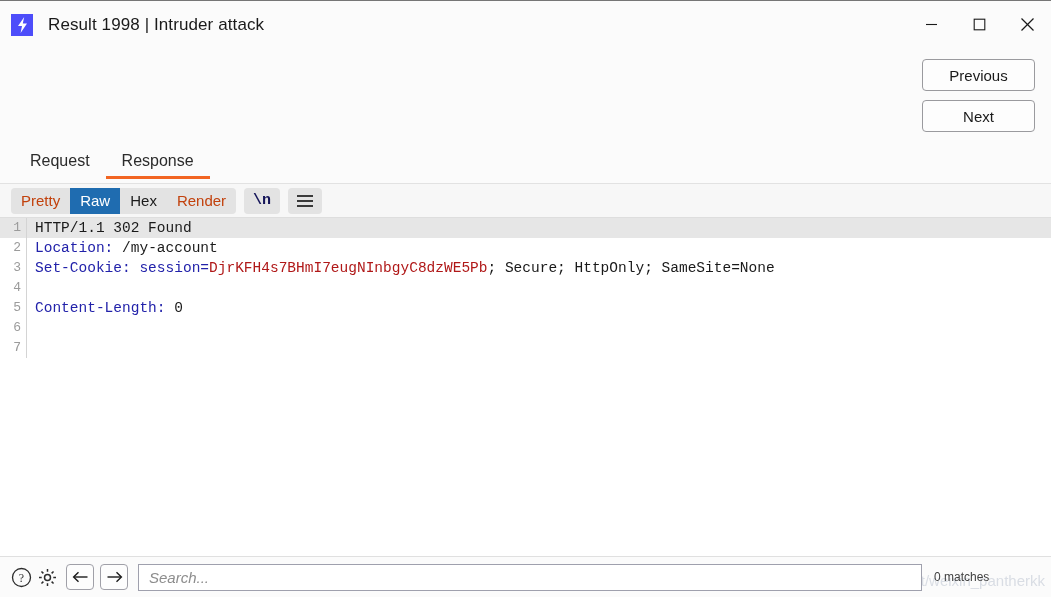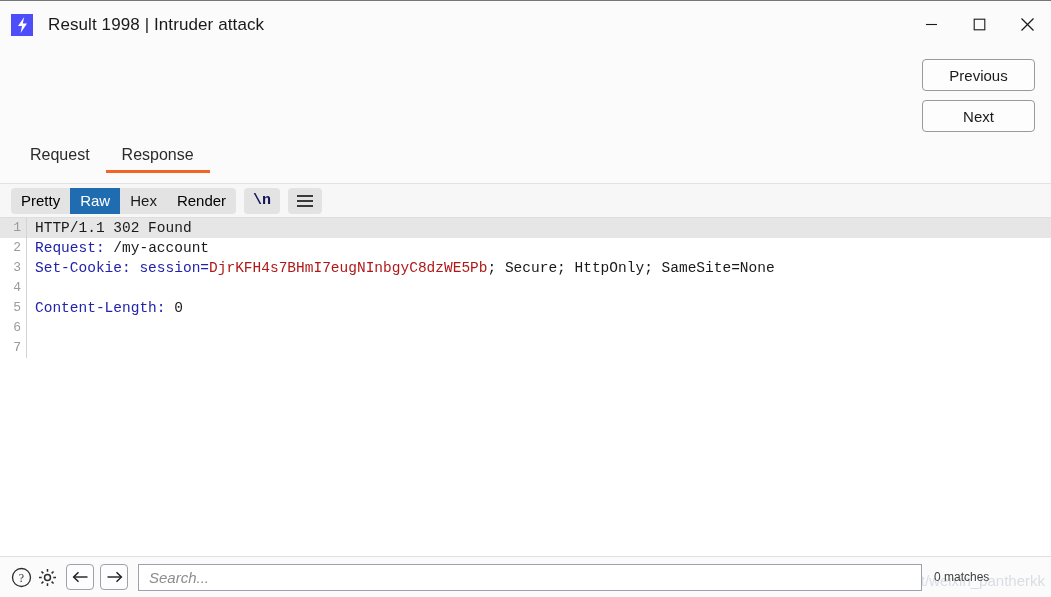--- a/index.html
+++ b/index.html
@@ -96,21 +96,21 @@
     display: flex; align-items: center; justify-content: center;
     cursor: pointer;
   }
 
   
   .tabsrow {
     flex: 0 0 38px;
     height: 38px;
     background: #fbfbfb;
     display: flex;
-    align-items: flex-start;
+    align-items: center;
     border-bottom: 1px solid #e2e2e2;
     padding-left: 14px;
   }
   .tab {
     font-size: 16px;
     color: #2b2b2b;
     padding: 0 16px 8px 16px;
     position: relative;
     cursor: pointer;
     white-space: nowrap;
@@ -144,21 +144,21 @@
   }
   .segbtn {
     font-size: 15px;
     padding: 0 10px;
     display: flex; align-items: center;
     color: #1b1b1b;
     cursor: pointer;
     background: transparent;
     white-space: nowrap;
   }
-  .segbtn.disabled { color: #000000; cursor: default; }
+  .segbtn.disabled { color: #c2410c; cursor: default; }
   .segbtn.sel { background: #1f6cb0; color: #ffffff; }
 
   .tbtn {
     height: 26px;
     min-width: 34px;
     background: #e3e3e3;
     border-radius: 4px;
     display: flex; align-items: center; justify-content: center;
     cursor: pointer;
     padding: 0 9px;
@@ -354,21 +354,21 @@
   </div>
 
   <div class="editor">
     <div class="lines" id="code-lines">
         <div class="line hl">
           <div class="gutter">1</div>
           <div class="code"><span class="hv">HTTP/1.1 302 Found</span></div>
         </div>
         <div class="line">
           <div class="gutter">2</div>
-          <div class="code"><span class="hk">Request:</span><span class="hv"> /my-account</span></div>
+          <div class="code"><span class="hk">Location:</span><span class="hv"> /my-account</span></div>
         </div>
         <div class="line">
           <div class="gutter">3</div>
           <div class="code"><span class="hk">Set-Cookie:</span><span class="hv"> </span><span class="ck">session=</span><span class="cv">DjrKFH4s7BHmI7eugNInbgyC8dzWE5Pb</span><span class="hv">; Secure; HttpOnly; SameSite=None</span></div>
         </div>
         <div class="line">
           <div class="gutter">4</div>
         </div>
         <div class="line">
           <div class="gutter">5</div>

